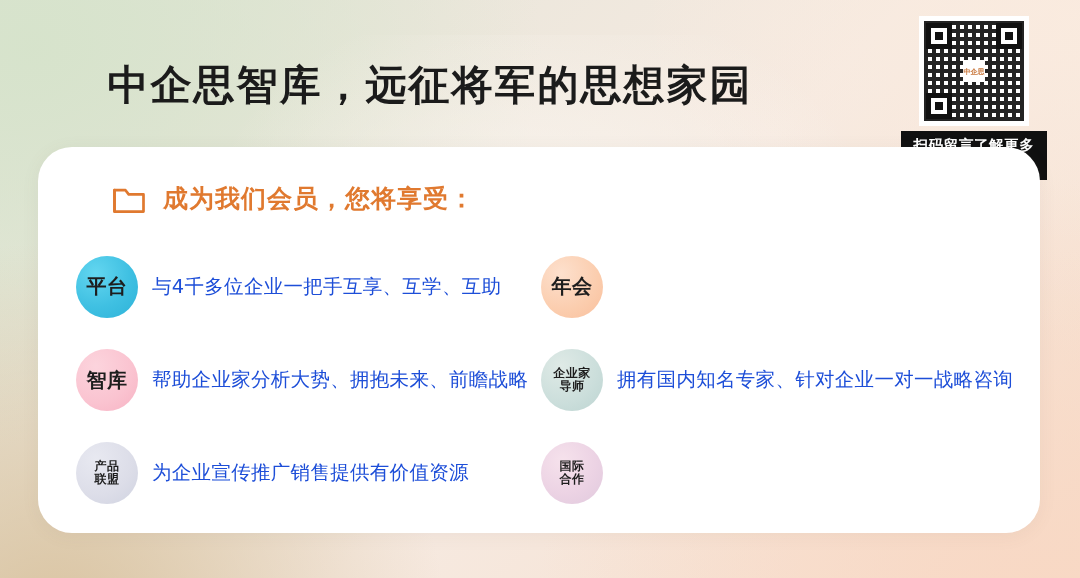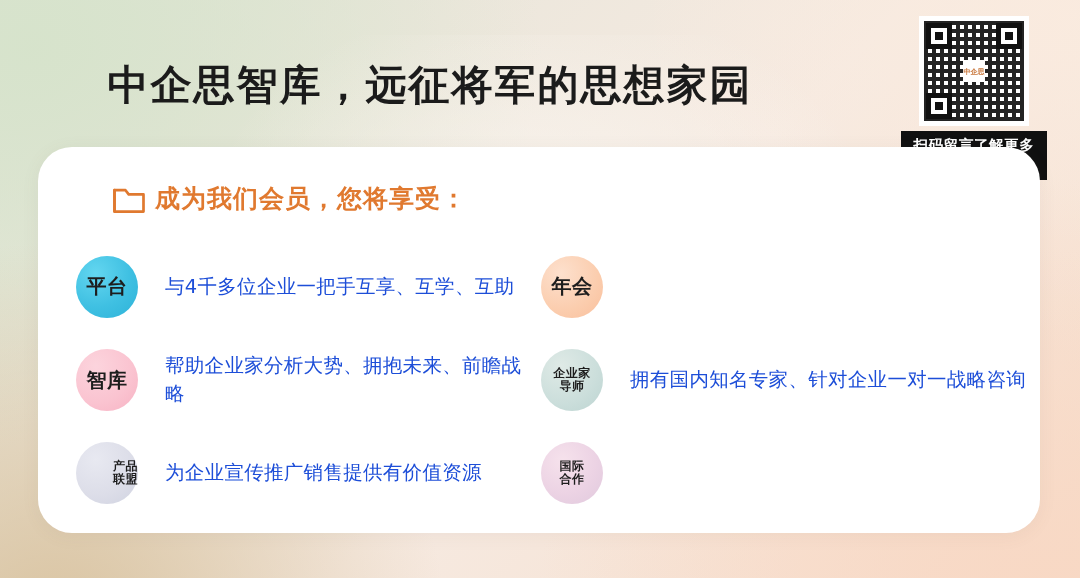--- a/index.html
+++ b/index.html
@@ -82,59 +82,59 @@
     position:absolute; left:38px; top:147px;
     width:1002px; height:386px;
     background:#ffffff;
     border-radius:34px;
     box-shadow:0 3px 18px rgba(120,100,80,.07);
   }
 
   
   #card-heading {
     position:absolute; left:74px; top:35px;
-    display:flex; align-items:center; gap:9px;
+    display:flex; align-items:center; gap:17px;
   }
   #folder-icon { width:34px; height:30px; flex:none; }
   #card-heading-text {
     font-size:25px; font-weight:700; color:#e0792f;
     letter-spacing:1px;
     font-family:"DejaVu Sans","Liberation Sans",sans-serif;
   }
 
   
   #benefits-grid {
     position:absolute; left:38px; top:93px;
     width:965px; height:280px;
     display:grid;
     grid-template-columns:465px 500px;
     grid-template-rows:1fr 1fr 1fr;
   }
-  .benefit-item { display:flex; align-items:center; gap:27px; padding-right:6px; }
+  .benefit-item { display:flex; align-items:center; gap:14px; padding-right:6px; }
 
   .benefit-badge {
     flex:none; width:62px; height:62px; border-radius:50%;
     display:flex; flex-direction:column; align-items:center; justify-content:center;
     color:#1d1d1d; font-weight:700; line-height:1.12;
     font-family:"DejaVu Sans","Liberation Sans",sans-serif;
     letter-spacing:.5px;
   }
   .badge-1line { font-size:20px; }
   .badge-2line { font-size:12px; }
 
   .benefit-text {
     font-size:19.5px; color:#1d4ed8; line-height:1.42;
     letter-spacing:.3px;
     font-family:"DejaVu Sans","Liberation Sans",sans-serif;
   }
 
   
   .badge-platform   { background:radial-gradient(circle at 32% 28%,#63d6f0 0%,#3fc0e2 55%,#2db2d8 100%); }
   .badge-thinktank  { background:radial-gradient(circle at 32% 28%,#fcd4dd 0%,#fac3d0 60%,#f7b2c3 100%); }
-  .badge-alliance   { background:radial-gradient(circle at 32% 28%,#e8e9f1 0%,#dcdde8 60%,#cfd2e0 100%);align-items:flex-end; }
+  .badge-alliance   { background:radial-gradient(circle at 32% 28%,#e8e9f1 0%,#dcdde8 60%,#cfd2e0 100%); }
   .badge-annual     { background:radial-gradient(circle at 32% 28%,#fde0cd 0%,#fbcdae 60%,#f9bf9c 100%); }
   .badge-mentor     { background:radial-gradient(circle at 32% 28%,#dfeae6 0%,#cbdedb 60%,#bcd4d1 100%); }
   .badge-global     { background:radial-gradient(circle at 35% 30%,#f6e2ec 0%,#ecd3e4 55%,#e0c9dd 100%);justify-content:center; }
 </style>
 </head>
 <body>
 
 <div id="bg-layer">
   <div id="bg-base"></div>
   <div id="bg-tl"></div>

